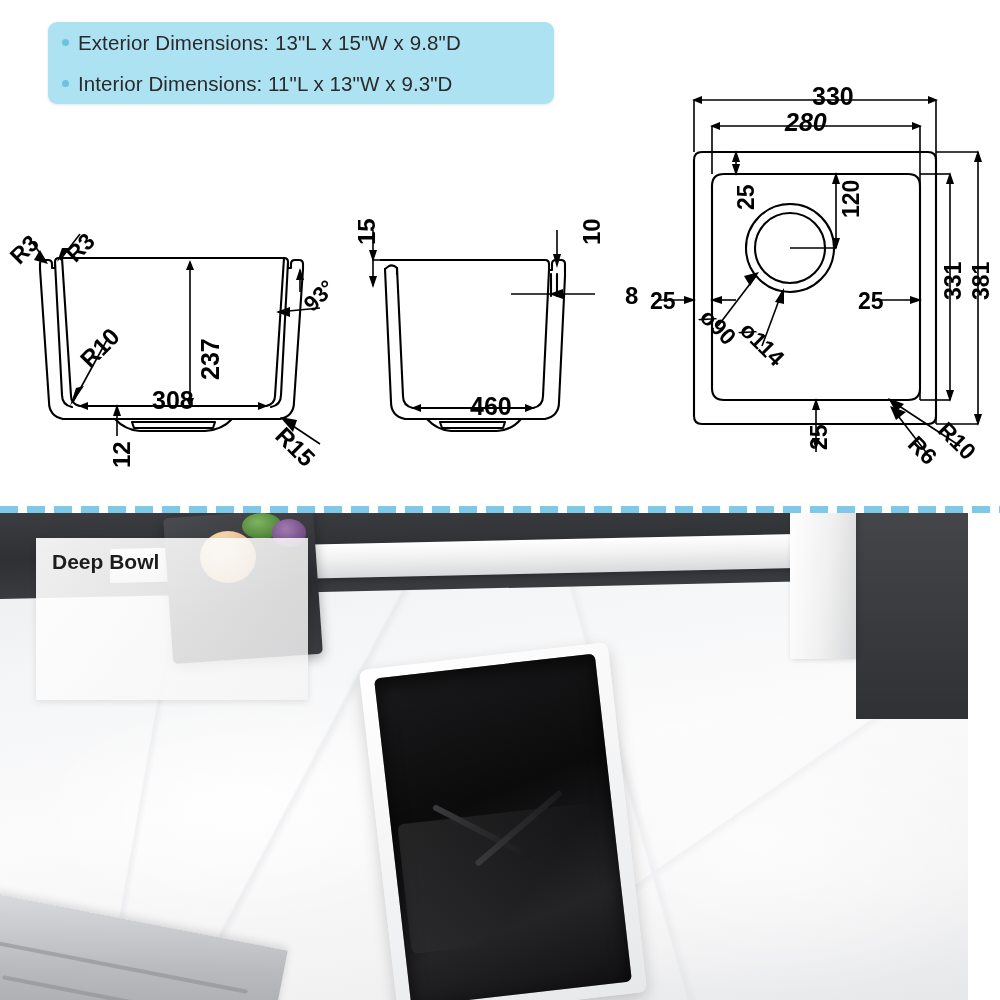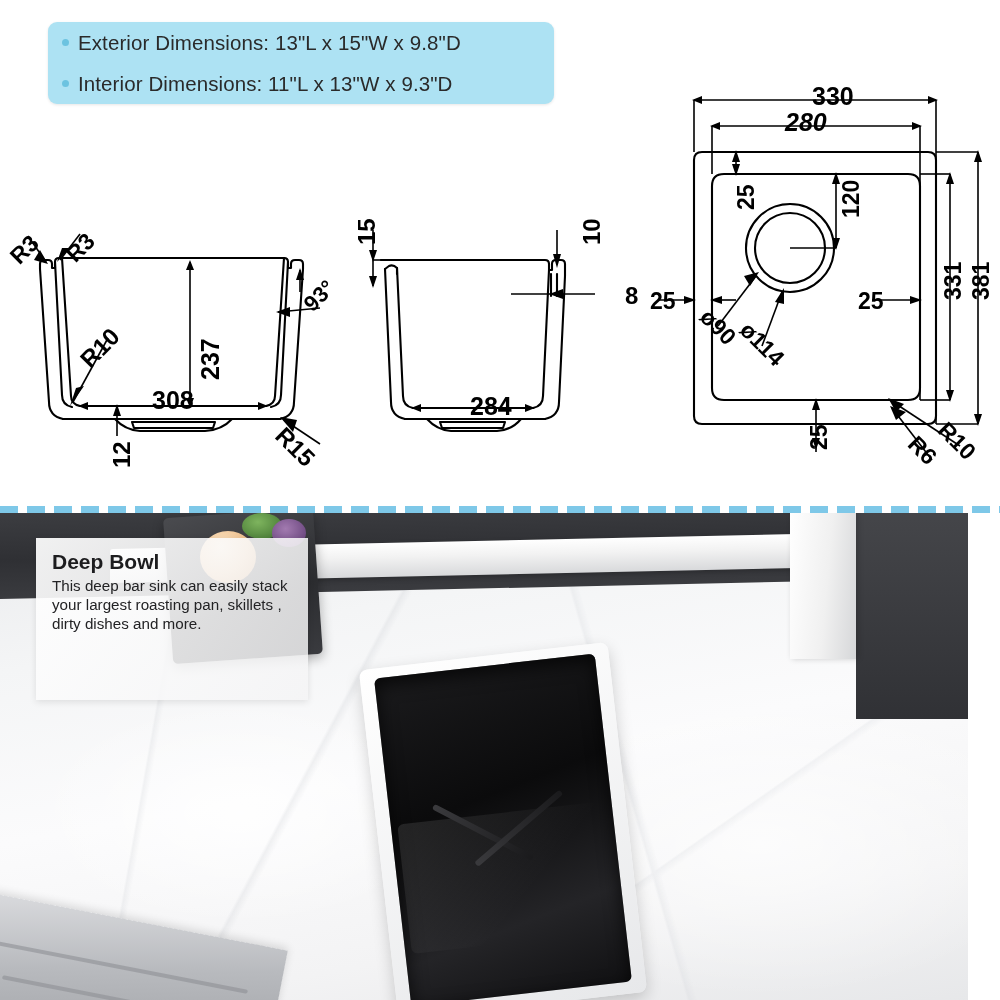--- a/index.html
+++ b/index.html
@@ -292,21 +292,21 @@
           <path d="M208 64 L212 78 L216 64 Z" fill="#000" stroke="none"></path>
       </g>
 
       <g stroke="#000" stroke-width="1.6" fill="none">
         <path d="M250 104 L206 104"></path>
           <path d="M218 99 L204 104 L218 109 Z" fill="#000" stroke="none"></path>
         <path d="M166 104 L206 104"></path>
       </g>
     </svg>
 
-    <div class="dim-label" style="left:470px;top:394px;font-size:25px;">284</div>
+    <div class="dim-label" style="left:470px;top:394px;font-size:25px;">460</div>
     <div class="dim-label rot90" style="left:355px;top:245px;font-size:24px;">15</div>
     <div class="dim-label rot90" style="left:580px;top:245px;font-size:24px;">10</div>
     <div class="dim-label" style="left:625px;top:284px;font-size:24px;">8</div>
 
     <svg class="dwg" style="left:640px;top:78px;" width="360" height="390" viewBox="0 0 360 390">
       <g fill="none" stroke="#000" stroke-width="2.1" stroke-linejoin="round">
 
         <path d="M62 74 L288 74 Q296 74 296 82 L296 338 Q296 346 288 346
                  L62 346 Q54 346 54 338 L54 82 Q54 74 62 74 Z"></path>
 
@@ -431,17 +431,16 @@
     <div class="sink-bowl"></div>
     <div class="sink-sheen"></div>
     <div class="rack"></div>
 
     <div class="cabinet"></div>
     <div class="cabinet-line" style="left:-10px;top:452px;width:260px;height:4px;transform:rotate(11deg);"></div>
     <div class="cabinet-line" style="left:0px;top:486px;width:250px;height:4px;transform:rotate(11deg);"></div>
 
     <div id="deepbowl-card">
       <div id="deepbowl-title">Deep Bowl</div>
-      <div id="deepbowl-body">This deep bar sink can easily stack your largest roasting pan, skillets , dirty dishes and more.</div>
     </div>
   </div>
 
 </div>
 
 </body></html>

